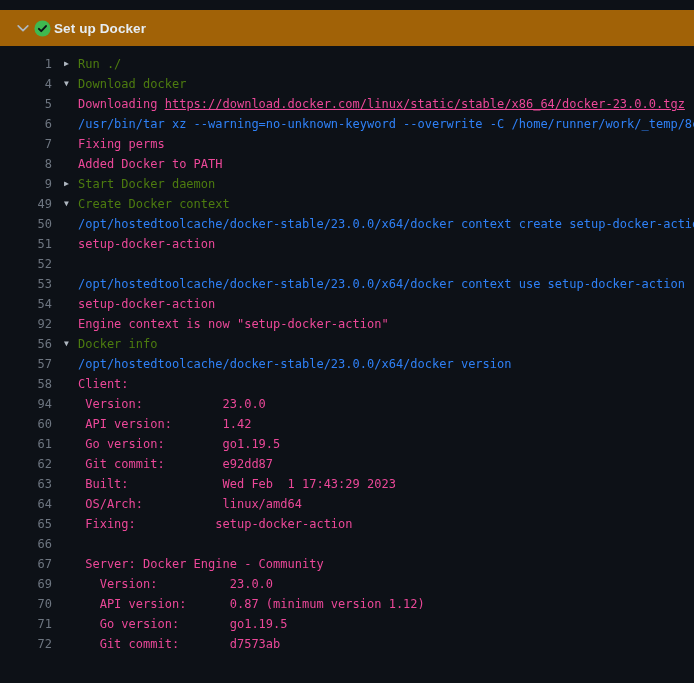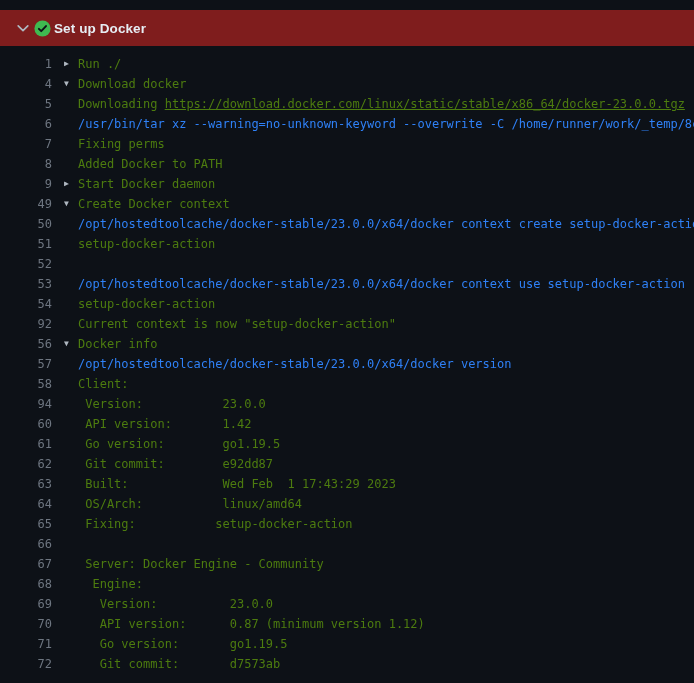--- a/index.html
+++ b/index.html
@@ -5,21 +5,21 @@
   * { margin: 0; padding: 0; box-sizing: border-box; }
   html, body {
     width: 694px; height: 683px;
     background: #0d1117;
     overflow: hidden;
     font-family: "Liberation Sans", sans-serif;
   }
   .page { padding-top: 10px; width: 100%; height: 100%; }
   .step-header {
     height: 36px;
-    background: #7f1d1d;
+    background: #a16207;
     display: flex;
     align-items: center;
     padding: 0 15px;
     gap: 3px;
     cursor: pointer;
   }
   .chev { display: flex; align-items: center; }
   .status-icon { display: flex; align-items: center; }
   .step-title { color: #e6edf3; font-size: 13.5px; font-weight: 600; letter-spacing: .1px; }
   .log {
@@ -36,21 +36,21 @@
     user-select: none;
   }
   .arrow {
     width: 26px; flex: none;
     padding-left: 12px;
     font-size: 8px;
     color: #afb8c1;
     display: inline-flex;
     align-items: center;
   }
-  .line-text { color: #4d7c0f; flex: none; }
+  .line-text { color: #ec4899; flex: none; }
   .line-text.command { color: #2f81f7; }
   .line-text.group { color: #4d7c0f; }
   .log-link { text-decoration: underline; cursor: pointer; }
 </style>
 </head>
 <body>
 
 <div class="page">
 
   <header class="step-header">
@@ -76,34 +76,33 @@
         <div class="log-row"><span class="line-num">6</span><span class="arrow"></span><span class="line-text command">/usr/bin/tar xz --warning=no-unknown-keyword --overwrite -C /home/runner/work/_temp/8c93</span></div>
         <div class="log-row"><span class="line-num">7</span><span class="arrow"></span><span class="line-text plain">Fixing perms</span></div>
         <div class="log-row"><span class="line-num">8</span><span class="arrow"></span><span class="line-text plain">Added Docker to PATH</span></div>
         <div class="log-row"><span class="line-num">9</span><span class="arrow">▶</span><span class="line-text group">Start Docker daemon</span></div>
         <div class="log-row"><span class="line-num">49</span><span class="arrow">▼</span><span class="line-text group">Create Docker context</span></div>
         <div class="log-row"><span class="line-num">50</span><span class="arrow"></span><span class="line-text command">/opt/hostedtoolcache/docker-stable/23.0.0/x64/docker context create setup-docker-action</span></div>
         <div class="log-row"><span class="line-num">51</span><span class="arrow"></span><span class="line-text plain">setup-docker-action</span></div>
         <div class="log-row"><span class="line-num">52</span><span class="arrow"></span></div>
         <div class="log-row"><span class="line-num">53</span><span class="arrow"></span><span class="line-text command">/opt/hostedtoolcache/docker-stable/23.0.0/x64/docker context use setup-docker-action</span></div>
         <div class="log-row"><span class="line-num">54</span><span class="arrow"></span><span class="line-text plain">setup-docker-action</span></div>
-        <div class="log-row"><span class="line-num">92</span><span class="arrow"></span><span class="line-text plain">Current context is now "setup-docker-action"</span></div>
+        <div class="log-row"><span class="line-num">92</span><span class="arrow"></span><span class="line-text plain">Engine context is now "setup-docker-action"</span></div>
         <div class="log-row"><span class="line-num">56</span><span class="arrow">▼</span><span class="line-text group">Docker info</span></div>
         <div class="log-row"><span class="line-num">57</span><span class="arrow"></span><span class="line-text command">/opt/hostedtoolcache/docker-stable/23.0.0/x64/docker version</span></div>
         <div class="log-row"><span class="line-num">58</span><span class="arrow"></span><span class="line-text plain">Client:</span></div>
         <div class="log-row"><span class="line-num">94</span><span class="arrow"></span><span class="line-text plain"> Version:           23.0.0</span></div>
         <div class="log-row"><span class="line-num">60</span><span class="arrow"></span><span class="line-text plain"> API version:       1.42</span></div>
         <div class="log-row"><span class="line-num">61</span><span class="arrow"></span><span class="line-text plain"> Go version:        go1.19.5</span></div>
         <div class="log-row"><span class="line-num">62</span><span class="arrow"></span><span class="line-text plain"> Git commit:        e92dd87</span></div>
         <div class="log-row"><span class="line-num">63</span><span class="arrow"></span><span class="line-text plain"> Built:             Wed Feb  1 17:43:29 2023</span></div>
         <div class="log-row"><span class="line-num">64</span><span class="arrow"></span><span class="line-text plain"> OS/Arch:           linux/amd64</span></div>
         <div class="log-row"><span class="line-num">65</span><span class="arrow"></span><span class="line-text plain"> Fixing:           setup-docker-action</span></div>
         <div class="log-row"><span class="line-num">66</span><span class="arrow"></span><span class="line-text plain"></span></div>
         <div class="log-row"><span class="line-num">67</span><span class="arrow"></span><span class="line-text plain"> Server: Docker Engine - Community</span></div>
-        <div class="log-row"><span class="line-num">68</span><span class="arrow"></span><span class="line-text plain">  Engine:</span></div>
         <div class="log-row"><span class="line-num">69</span><span class="arrow"></span><span class="line-text plain">   Version:          23.0.0</span></div>
         <div class="log-row"><span class="line-num">70</span><span class="arrow"></span><span class="line-text plain">   API version:      0.87 (minimum version 1.12)</span></div>
         <div class="log-row"><span class="line-num">71</span><span class="arrow"></span><span class="line-text plain">   Go version:       go1.19.5</span></div>
         <div class="log-row"><span class="line-num">72</span><span class="arrow"></span><span class="line-text plain">   Git commit:       d7573ab</span></div>
       </div>
   </div>
 
 </div>
 
 </body></html>

